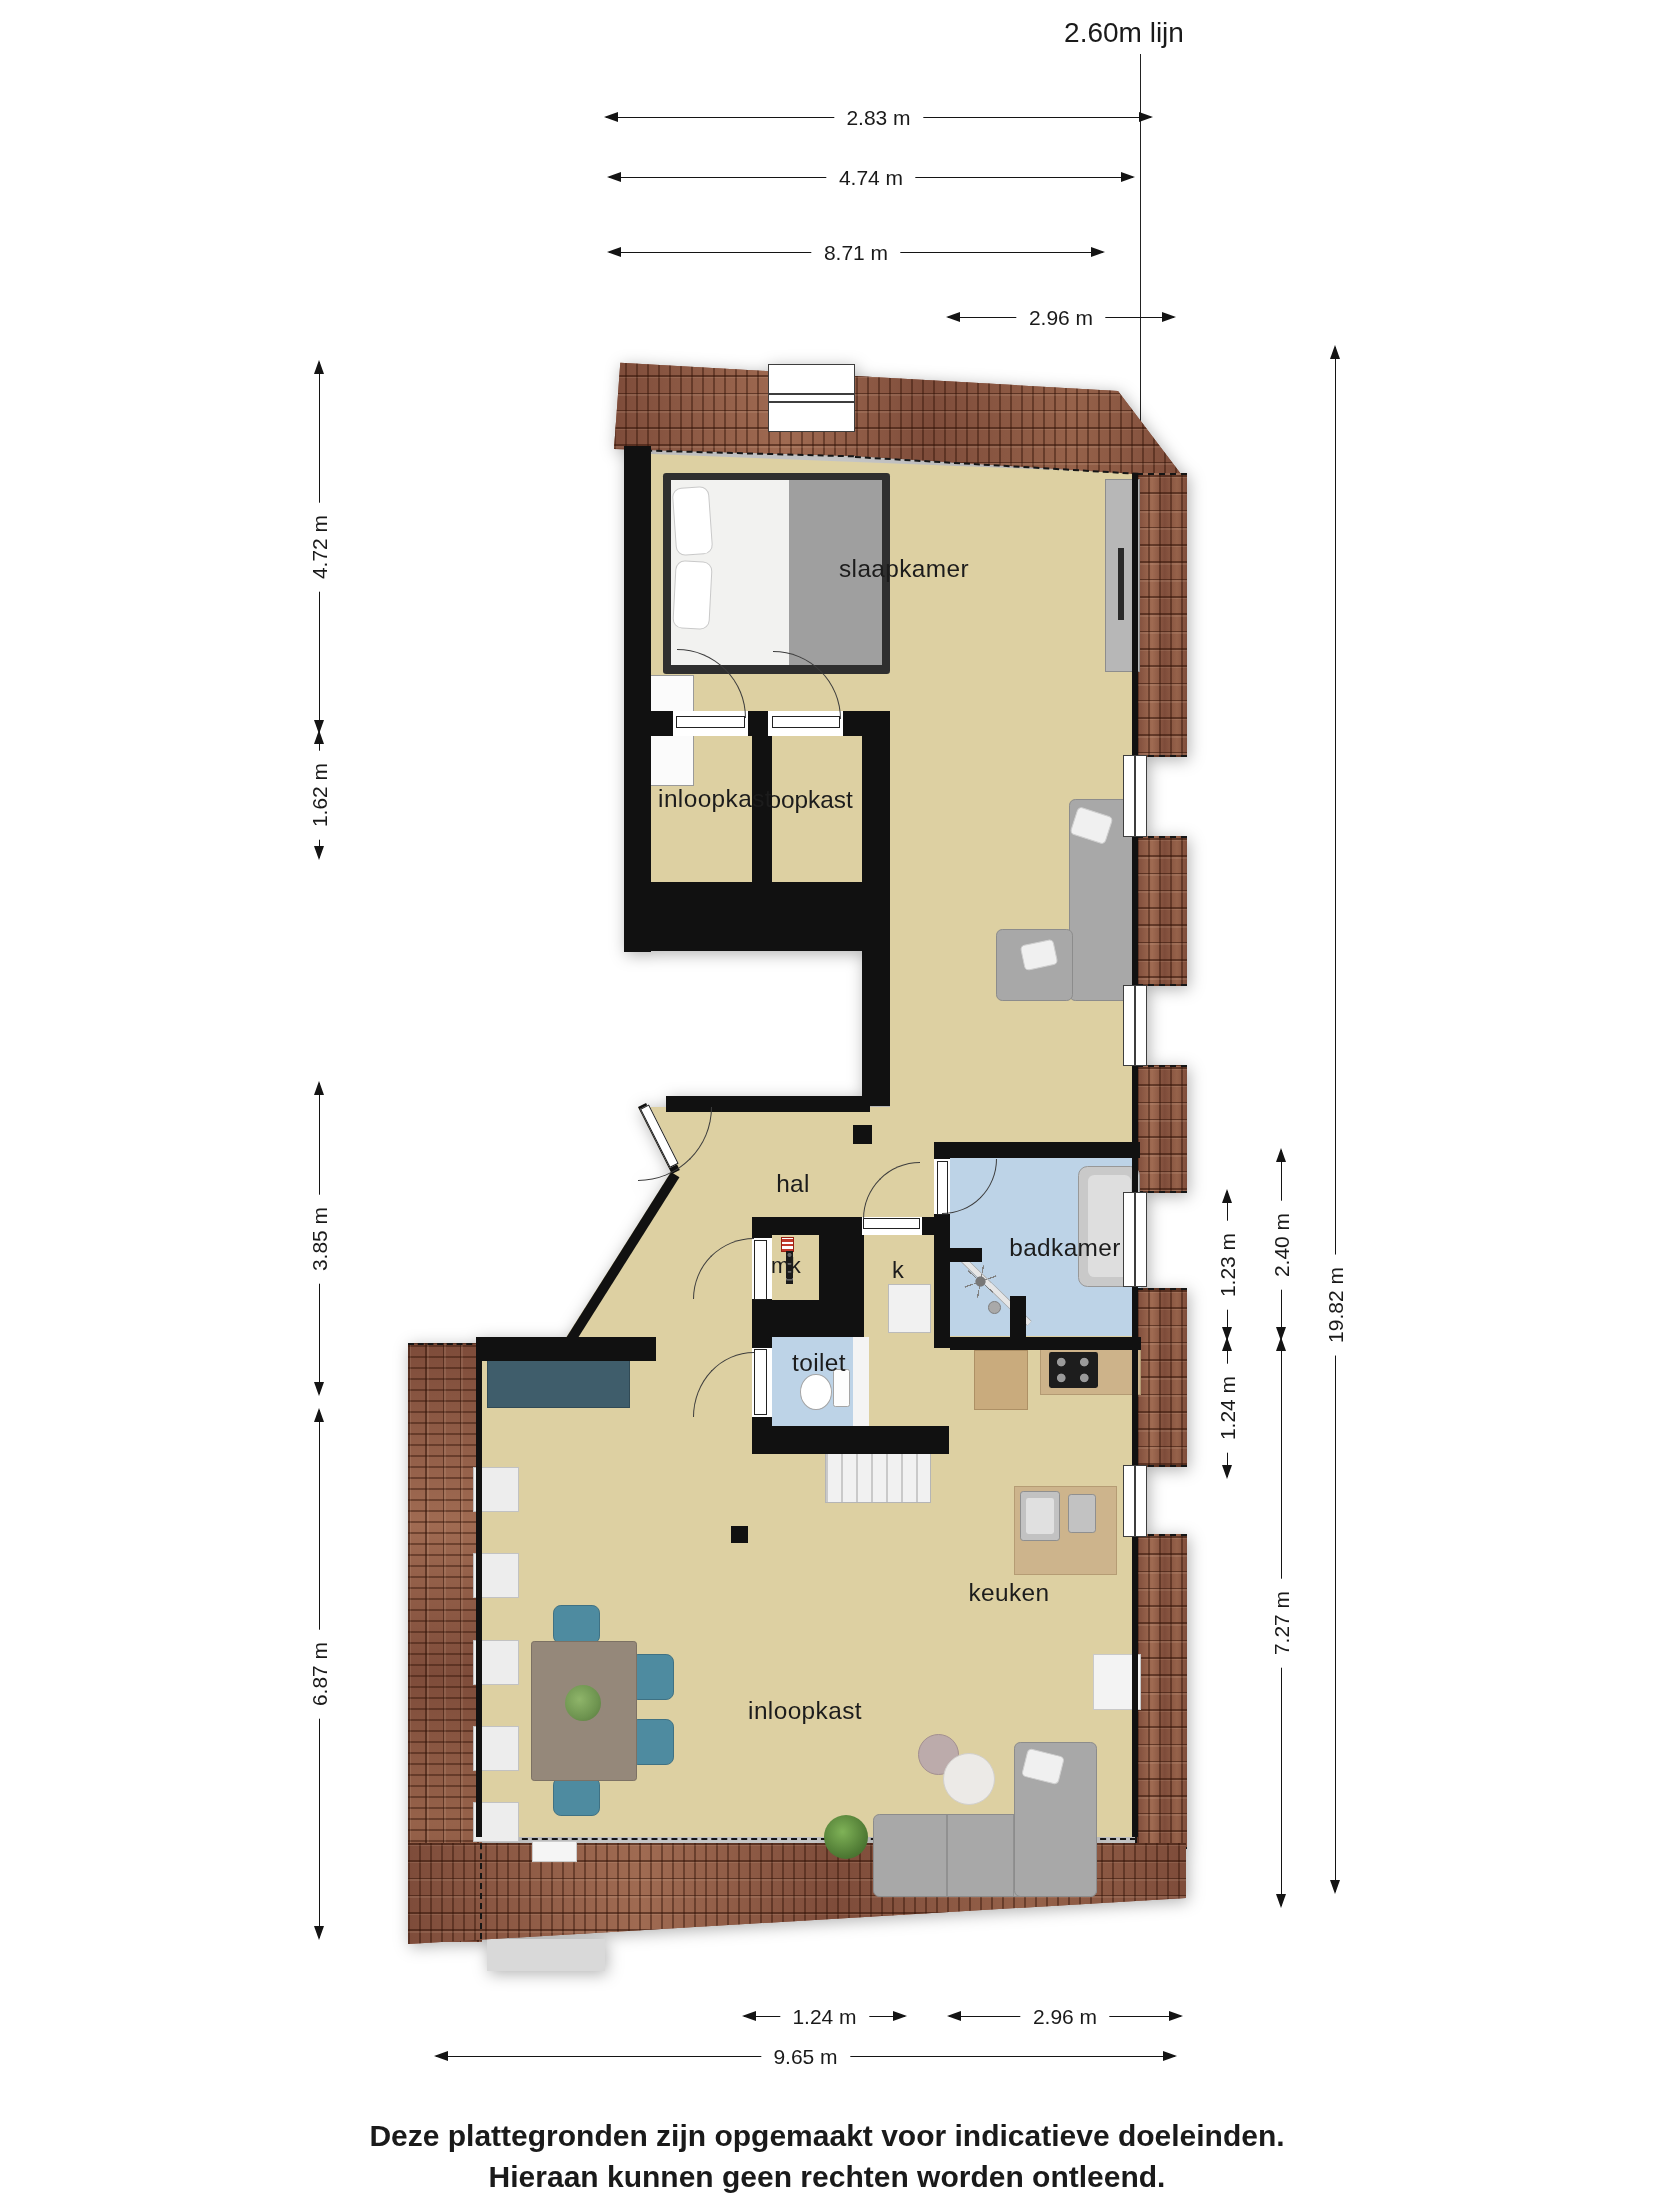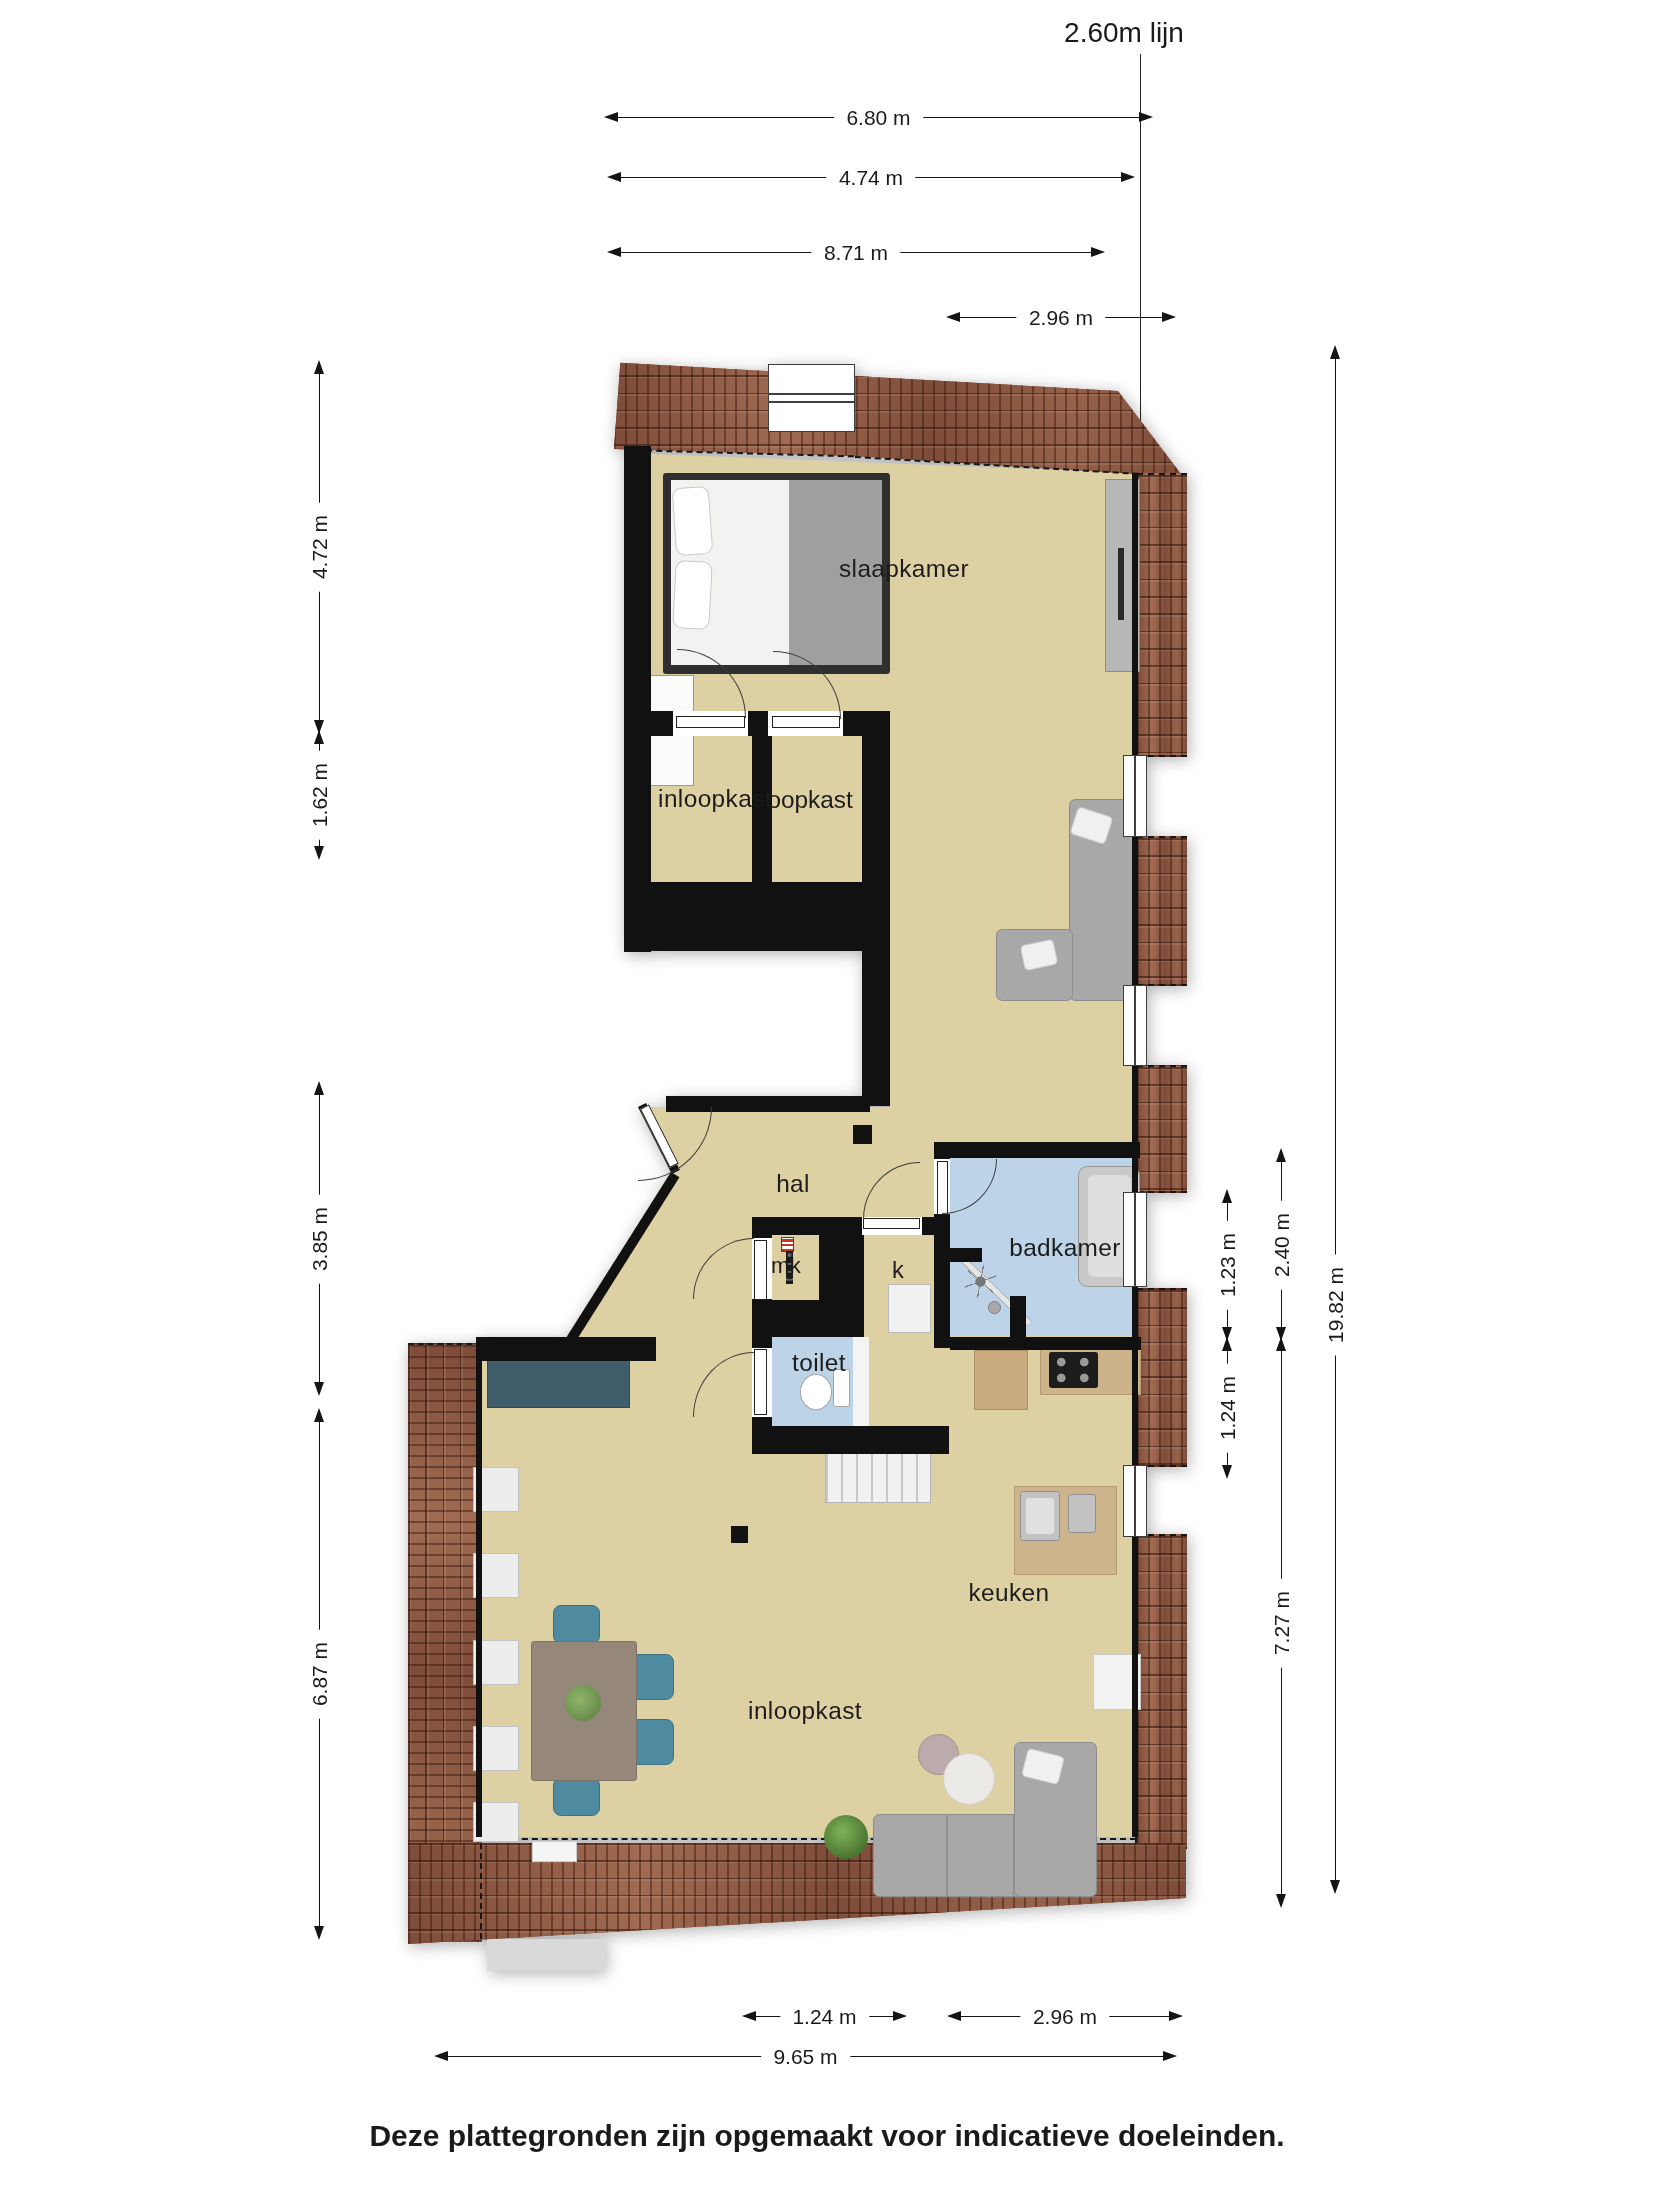--- a/index.html
+++ b/index.html
@@ -223,21 +223,21 @@
   <div class="abs rlabel" style="left:1065px;top:1248px;z-index:8;">badkamer</div>
   <div class="abs rlabel" style="left:819px;top:1363px;z-index:8;text-align:center;">toilet</div>
   <div class="abs rlabel" style="left:1009px;top:1593px;z-index:8;">keuken</div>
   <div class="abs rlabel" style="left:805px;top:1711px;z-index:8;">inloopkast</div>
 
   <div class="abs" style="left:888px;top:1284px;width:41px;height:47px;background:#f1f1f1;border:0.8px solid #bbbbbb;z-index:7;"></div>
 
   <div class="abs" style="left:1124px;top:33px;transform:translate(-50%,-50%);font-size:28px;white-space:nowrap;z-index:9;">2.60m lijn</div>
 
   <div class="abs dimh" style="left:606px;top:117px;width:545px;z-index:9;">
-      <span class="lbl">6.80 m</span>
+      <span class="lbl">2.83 m</span>
     </div>
   <div class="abs dimh" style="left:609px;top:177px;width:524px;z-index:9;">
       <span class="lbl">4.74 m</span>
     </div>
   <div class="abs dimh" style="left:609px;top:252px;width:494px;z-index:9;">
       <span class="lbl">8.71 m</span>
     </div>
   <div class="abs dimh" style="left:948px;top:317px;width:226px;z-index:9;">
       <span class="lbl">2.96 m</span>
     </div>
@@ -275,14 +275,15 @@
       <span class="lbl">1.24 m</span>
     </div>
   <div class="abs dimh" style="left:949px;top:2016px;width:232px;z-index:9;">
       <span class="lbl">2.96 m</span>
     </div>
   <div class="abs dimh" style="left:436px;top:2056px;width:739px;z-index:9;text-align:center;">
       <span class="lbl">9.65 m</span>
     </div>
 
   <div class="abs" style="left:827px;top:2136px;transform:translate(-50%,-50%);font-size:30px;font-weight:bold;white-space:nowrap;z-index:9;">Deze plattegronden zijn opgemaakt voor indicatieve doeleinden.</div>
+  <div class="abs" style="left:827px;top:2177px;transform:translate(-50%,-50%);font-size:30px;font-weight:bold;white-space:nowrap;z-index:9;">Hieraan kunnen geen rechten worden ontleend.</div>
 </div>
 
 
 </body></html>

